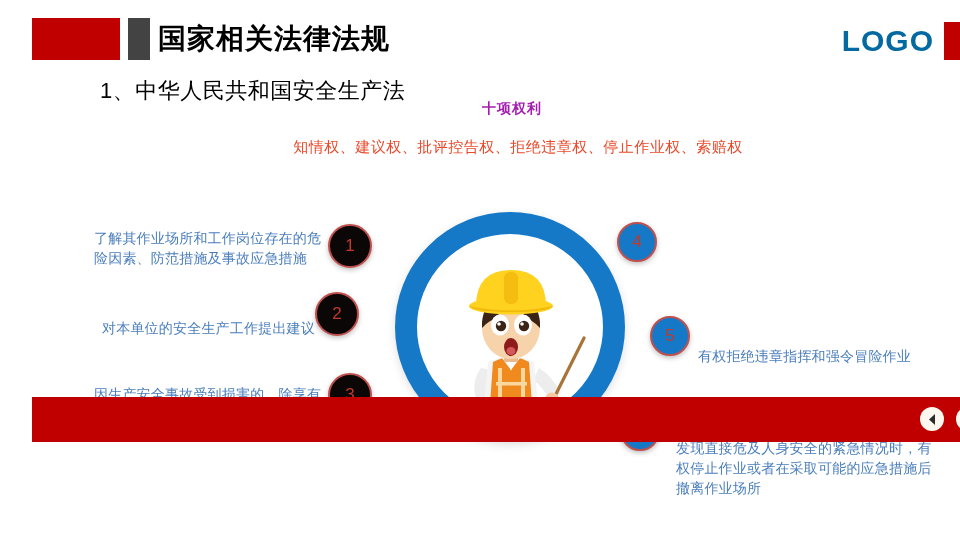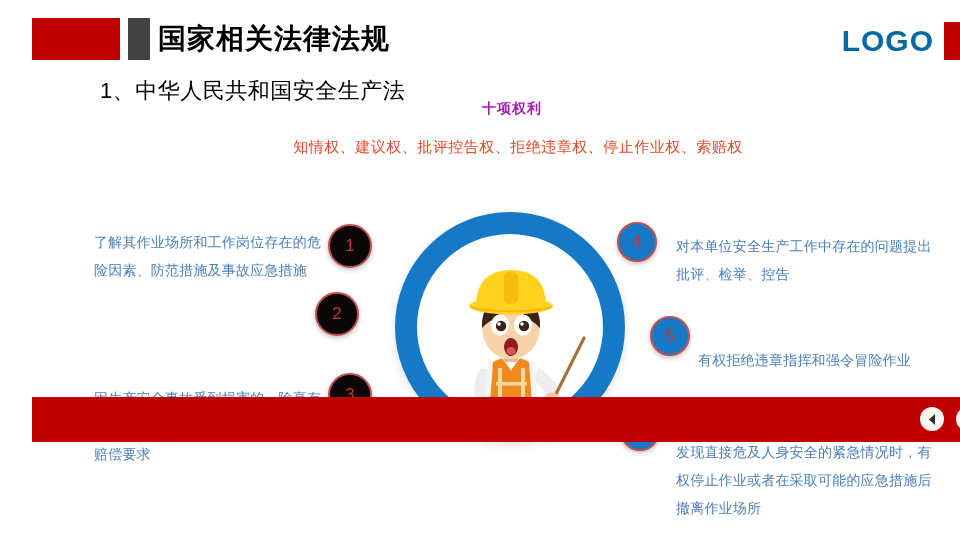--- a/index.html
+++ b/index.html
@@ -92,21 +92,21 @@
   .num3 { left: 296px; top: 373px; width: 44px; height: 44px; }
   .num4 { left: 585px; top: 222px; width: 40px; height: 40px; }
   .num5 { left: 618px; top: 316px; width: 40px; height: 40px; }
   .num6 { left: 588px; top: 411px; width: 40px; height: 40px; }
 
   
   .txt {
     position: absolute;
     color: #4a7ebb;
     font-size: 14px;
-    line-height: 28px;
+    line-height: 20px;
     letter-spacing: 0.2px;
   }
   .txt1 { left: 62px; top: 228px; width: 230px; }
   .txt2 { left: 70px; top: 318px; width: 215px; }
   .txt3 { left: 62px; top: 384px; width: 235px; }
   .txt4 { left: 644px; top: 232px; width: 262px; }
   .txt5 { left: 666px; top: 346px; width: 240px; }
   .txt6 { left: 644px; top: 438px; width: 268px; }
 
   
@@ -198,22 +198,22 @@
   </svg>
 
   <div class="num dark num1">1</div>
   <div class="num dark num2">2</div>
   <div class="num dark num3">3</div>
   <div class="num blue num4">4</div>
   <div class="num blue num5">5</div>
   <div class="num blue num6">6</div>
 
   <div class="txt txt1">了解其作业场所和工作岗位存在的危险因素、防范措施及事故应急措施</div>
+  <div class="txt txt2">对本单位的安全生产工作提出建议</div>
   <div class="txt txt3">因生产安全事故受到损害的，除享有工伤社会保险外，有权向本单位提出赔偿要求</div>
-  <div class="txt txt4">对本单位安全生产工作中存在的问题提出批评、检举、控告</div>
   <div class="txt txt5">有权拒绝违章指挥和强令冒险作业</div>
   <div class="txt txt6">发现直接危及人身安全的紧急情况时，有权停止作业或者在采取可能的应急措施后撤离作业场所</div>
 
   <div class="footer">
     <div class="nav-btn nav-prev">
       <svg width="13" height="13" viewBox="0 0 13 13">
         <path d="M9 1 L3 6.5 L9 12 Z" fill="#2b2b2b"></path>
       </svg>
     </div>
     <div class="nav-btn nav-next">

